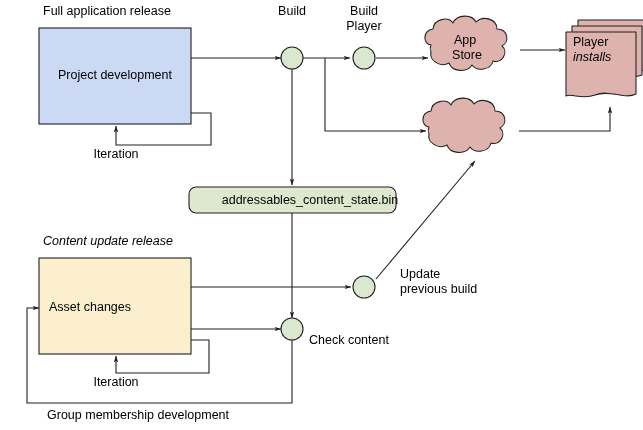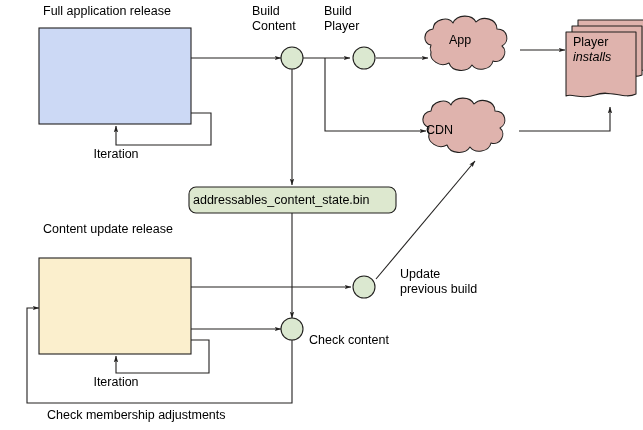--- a/index.html
+++ b/index.html
@@ -26,21 +26,21 @@
   .lbl {
     position: absolute;
     font-family: "Liberation Sans", sans-serif;
     font-size: 12.5px;
     color: #000000;
     line-height: 15px;
     white-space: pre;
     user-select: none;
   }
   .lbl.center {
-    text-align: left;
+    text-align: center;
   }
 </style>
 </head>
 <body>
 
 <div id="canvas">
 
   <svg class="layer" viewBox="0 0 643 430">
     <defs>
       <marker id="arrow" markerWidth="8" markerHeight="8" refX="7.2" refY="3" orient="auto" markerUnits="userSpaceOnUse">
@@ -120,43 +120,44 @@
     <rect x="172" y="187" width="207" height="26" rx="7" ry="7" fill="#dde8cf" stroke="#22201f" stroke-width="1.1"></rect>
 
     <circle cx="275" cy="58" r="11" fill="#dbe8d0" stroke="#22201f" stroke-width="1.1"></circle>
     <circle cx="347" cy="58" r="11" fill="#dbe8d0" stroke="#22201f" stroke-width="1.1"></circle>
     <circle cx="347" cy="287" r="11" fill="#dbe8d0" stroke="#22201f" stroke-width="1.1"></circle>
     <circle cx="275" cy="329" r="11" fill="#dbe8d0" stroke="#22201f" stroke-width="1.1"></circle>
   </svg>
 
   <div class="lbl" style="left:26px; top:4px;">Full application release</div>
 
+  <div class="lbl" style="left:22px; top:68px; width:152px; text-align:center;">Project development</div>
 
   <div class="lbl" style="left:99px; top:147px; width:80px; margin-left:-40px; text-align:center;">Iteration</div>
 
   <div class="lbl center" style="left:235px; top:4px; width:80px;">Build</div>
-  <div class="lbl center" style="left:235px; top:19px; width:80px;">Content</div>
 
   <div class="lbl center" style="left:307px; top:4px; width:80px;">Build</div>
   <div class="lbl center" style="left:307px; top:19px; width:80px;">Player</div>
 
-  <div class="lbl center" style="left:432px; top:33px; width:80px;">App</div>
+  <div class="lbl center" style="left:408px; top:33px; width:80px;">App</div>
+  <div class="lbl center" style="left:410px; top:48px; width:80px;">Store</div>
 
-  <div class="lbl center" style="left:409px; top:123px; width:80px;">CDN</div>
 
   <div class="lbl" style="left:556px; top:35px;">Player</div>
   <div class="lbl" style="left:556px; top:50px;font-style:italic;">installs</div>
 
-  <div class="lbl center" style="left:176px; top:193px; width:246px;">addressables_content_state.bin</div>
+  <div class="lbl center" style="left:170px; top:193px; width:246px;">addressables_content_state.bin</div>
 
-  <div class="lbl" style="left:26px; top:222px;">Content update release</div>
+  <div class="lbl" style="left:26px; top:234px;font-style:italic;">Content update release</div>
 
+  <div class="lbl" style="left:32px; top:300px;">Asset changes</div>
 
   <div class="lbl" style="left:99px; top:375px; width:80px; margin-left:-40px; text-align:center;">Iteration</div>
 
-  <div class="lbl" style="left:30px; top:408px;">Check membership adjustments</div>
+  <div class="lbl" style="left:30px; top:408px;">Group membership development</div>
 
   <div class="lbl" style="left:383px; top:267px;">Update</div>
   <div class="lbl" style="left:292px; top:333px;">Check content</div>
 
   <div class="lbl" style="left:383px; top:282px;">previous build</div>
 
 </div>
 
 </body></html>

